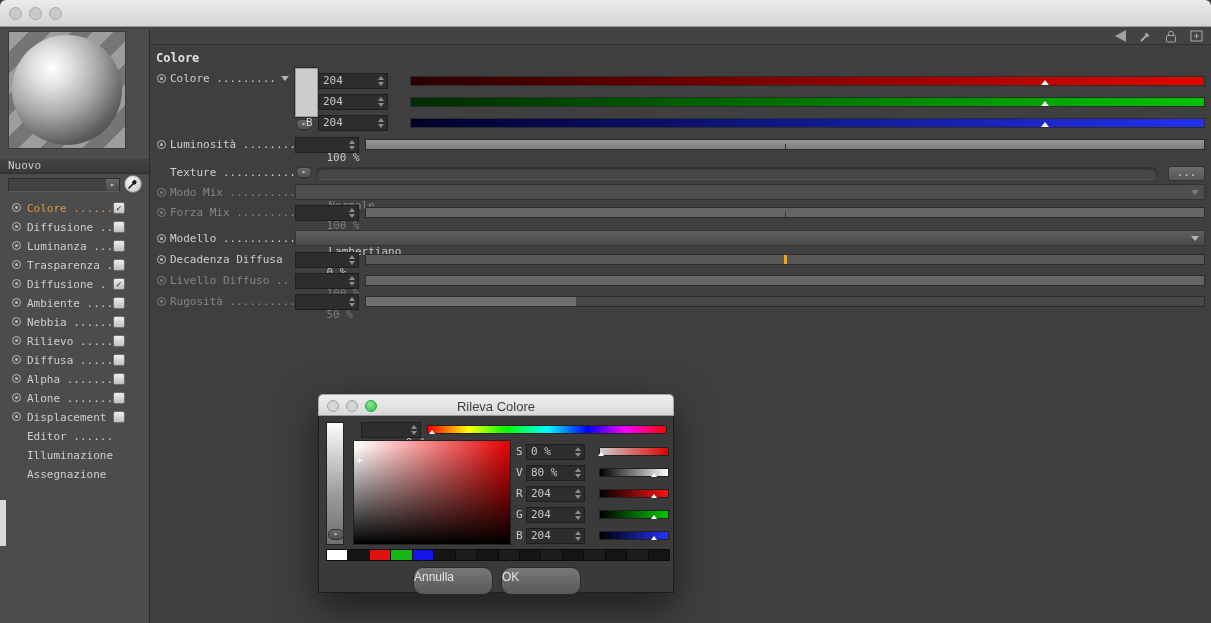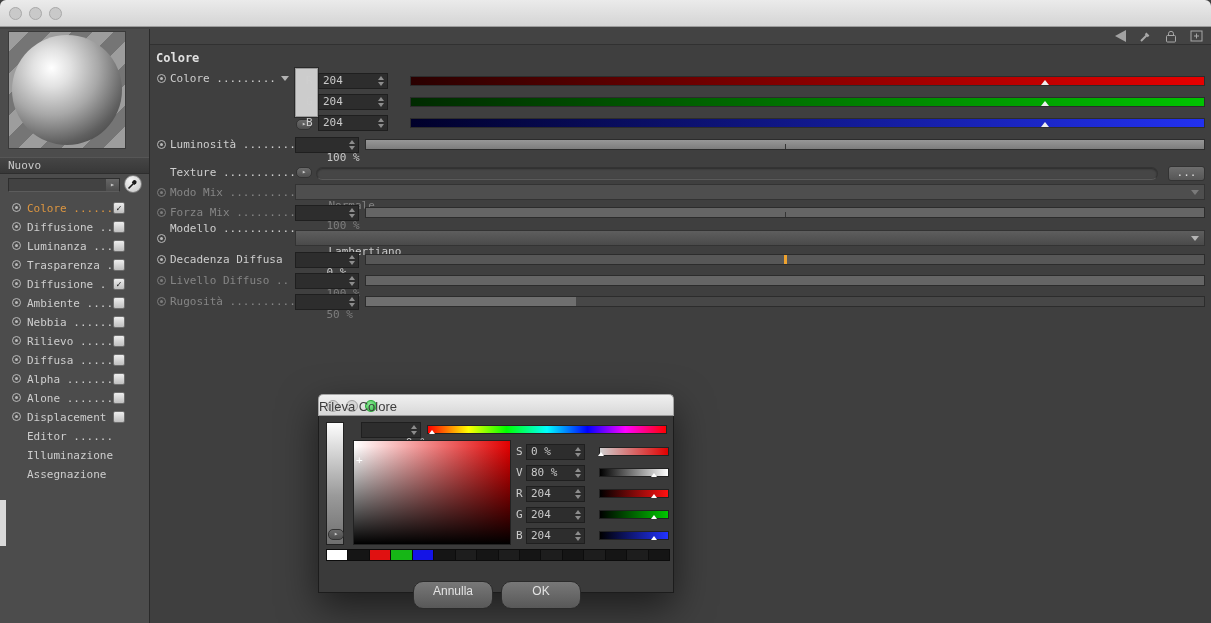--- a/index.html
+++ b/index.html
@@ -103,21 +103,21 @@
     line-height:11px;font-size:11px}
   #color-swatch{position:absolute;border:1px solid #9a9a9a;outline:1px solid #2a2a2a;box-sizing:border-box}
   #left-strip{position:absolute;left:0;top:500px;width:6px;height:46px;background:#d9d9d9}
 
   
   #dialog{position:absolute;left:318px;top:394px;width:356px;height:199px;border-radius:5px;
     box-shadow:0 14px 38px rgba(0,0,0,.55);z-index:10}
   #dlg-title{position:absolute;left:0;top:0;width:100%;height:22px;
     background:linear-gradient(#f0f0f0,#d8d8d8);border-radius:5px 5px 0 0;
     border:1px solid #a5a5a5;border-bottom-color:#9a9a9a;box-sizing:border-box}
-  #dlg-title-text{position:absolute;left:0;right:0;top:4px;
+  #dlg-title-text{position:absolute;left:0;right:0;top:4px;text-align:center;
     font:13px "Liberation Sans",sans-serif;color:#3d3d3d}
   .dtl{position:absolute;top:5px;width:12px;height:12px;border-radius:50%;box-sizing:border-box;
     background:#d5d5d5;border:1px solid #a2a2a2}
   .dtl.green{background:radial-gradient(circle at 35% 30%,#8ae695,#2fbf3f);border-color:#27a435}
   #dlg-body{position:absolute;left:0;top:22px;width:100%;height:177px;background:#3a3a3a;
     border:1px solid #1c1c1c;border-top:none;box-sizing:border-box}
   #gray-bar{position:absolute;left:7px;top:6px;width:18px;height:123px;
     background:linear-gradient(#fdfdfd,#9a9a9a 60%,#6f6f6f);border:1px solid #222;box-sizing:border-box}
   #gray-pill{left:9px;top:113px}
   #hue-bar{position:absolute;left:108px;top:9px;width:240px;height:9px;border:1px solid #222;box-sizing:border-box;
@@ -128,23 +128,23 @@
   .dlg-slider-letter{position:absolute;font-size:11px;color:#cccccc;line-height:15px}
   .mini{position:absolute;width:70px;height:9px;border:1px solid #222;box-sizing:border-box}
   .mini-s{background:linear-gradient(to right,#cfcfcf,#e00000)}
   .mini-v{background:linear-gradient(to right,#000000,#ffffff)}
   .mini-r{background:linear-gradient(to right,#000000,#ff1111)}
   .mini-g{background:linear-gradient(to right,#000000,#00c800)}
   .mini-b{background:linear-gradient(to right,#000000,#2233ff)}
   .tri-sm{border-left-width:3px;border-right-width:3px;border-bottom-width:4px;border-bottom-color:#fff;bottom:-1px}
   #swatch-strip{position:absolute;left:7px;top:133px;width:343px;height:12px;display:flex}
   .swatch{flex:1;border:1px solid #0c0c0c;box-sizing:border-box;margin-right:-1px}
-  .dlg-btn{position:absolute;top:165px;width:80px;height:28px;border-radius:10px;
+  .dlg-btn{position:absolute;top:151px;width:80px;height:28px;border-radius:10px;
     background:linear-gradient(#787878,#585858);border:1px solid #2b2b2b;box-sizing:border-box;
-    color:#e3e3e3;font:12px "Liberation Sans",sans-serif;text-align:center;line-height:18px}
+    color:#e3e3e3;font:12px "Liberation Sans",sans-serif;text-align:left;line-height:18px}
   svg{display:block}
 </style>
 </head>
 <body>
 
 <div id="titlebar">
   <span class="tl" style="left:9px"></span>
   <span class="tl" style="left:29px"></span>
   <span class="tl" style="left:49px"></span>
 </div>
@@ -317,21 +317,21 @@
   <span class="mrow-label dim" style="left:19px;top:160px">Forza Mix .........</span>
   <div class="field dimf" style="left:144px;top:160px;width:64px">
     <span>100 %</span>
     <span class="stepper"></span>
   </div>
   <div class="slider slider-tall slider-dim" style="left:214px;top:162px;width:840px">
     <span class="notch"></span>
   </div>
 
   <span class="mcircle" style="left:6px;top:189px"></span>
-  <span class="mrow-label" style="left:19px;top:176px">Modello ...........</span>
+  <span class="mrow-label" style="left:19px;top:186px">Modello ...........</span>
   <div class="dropdown" style="left:144px;top:185px;width:910px">
     <span>Lambertiano</span>
     <span class="dd-arrow"></span>
   </div>
 
   <span class="mcircle" style="left:6px;top:210px"></span>
   <span class="mrow-label" style="left:19px;top:207px">Decadenza Diffusa</span>
   <div class="field" style="left:144px;top:207px;width:64px">
     <span>0 %</span>
     <span class="stepper"></span>

